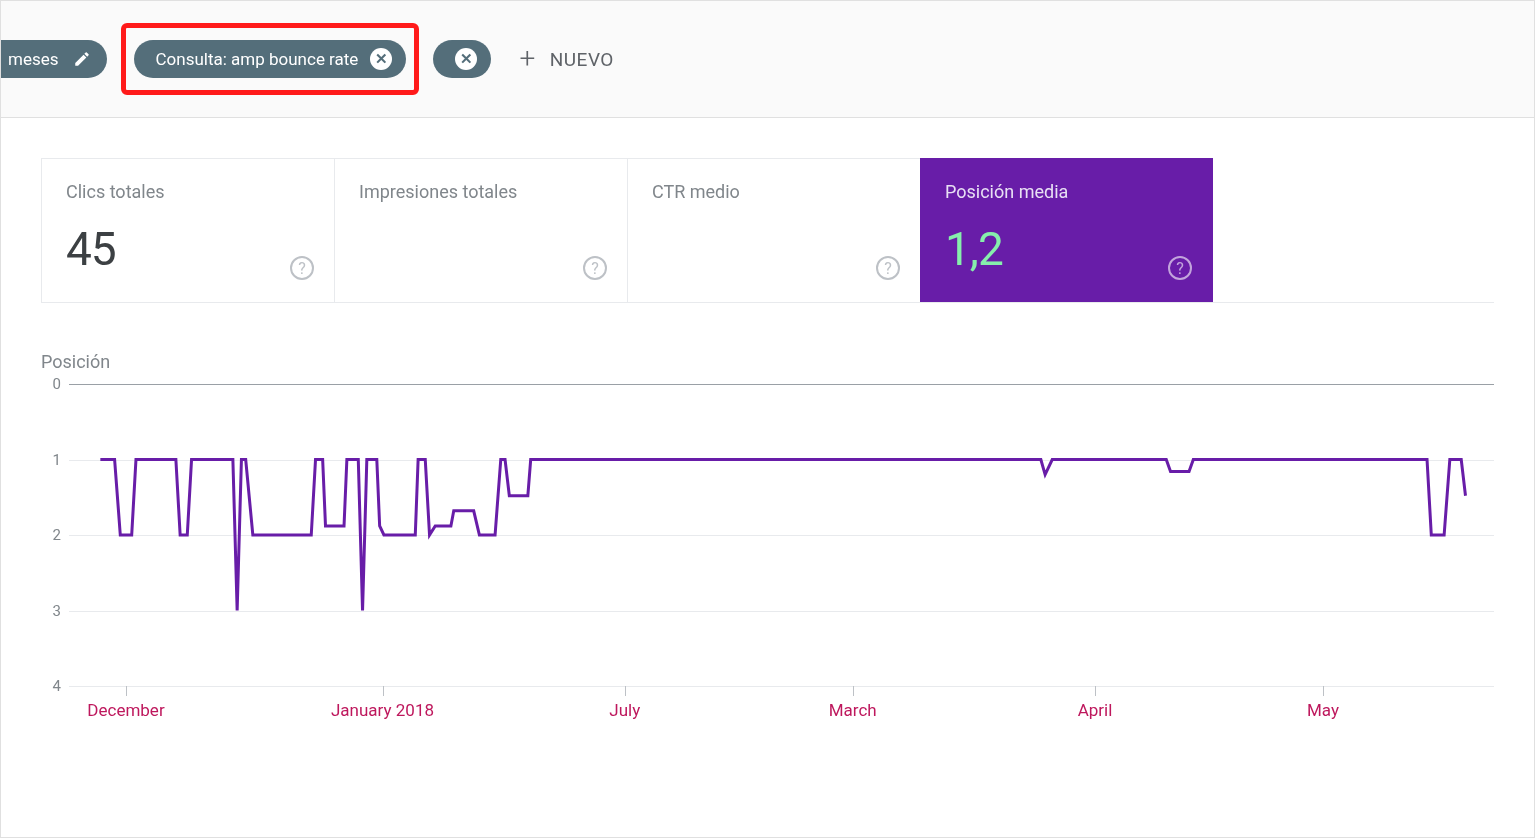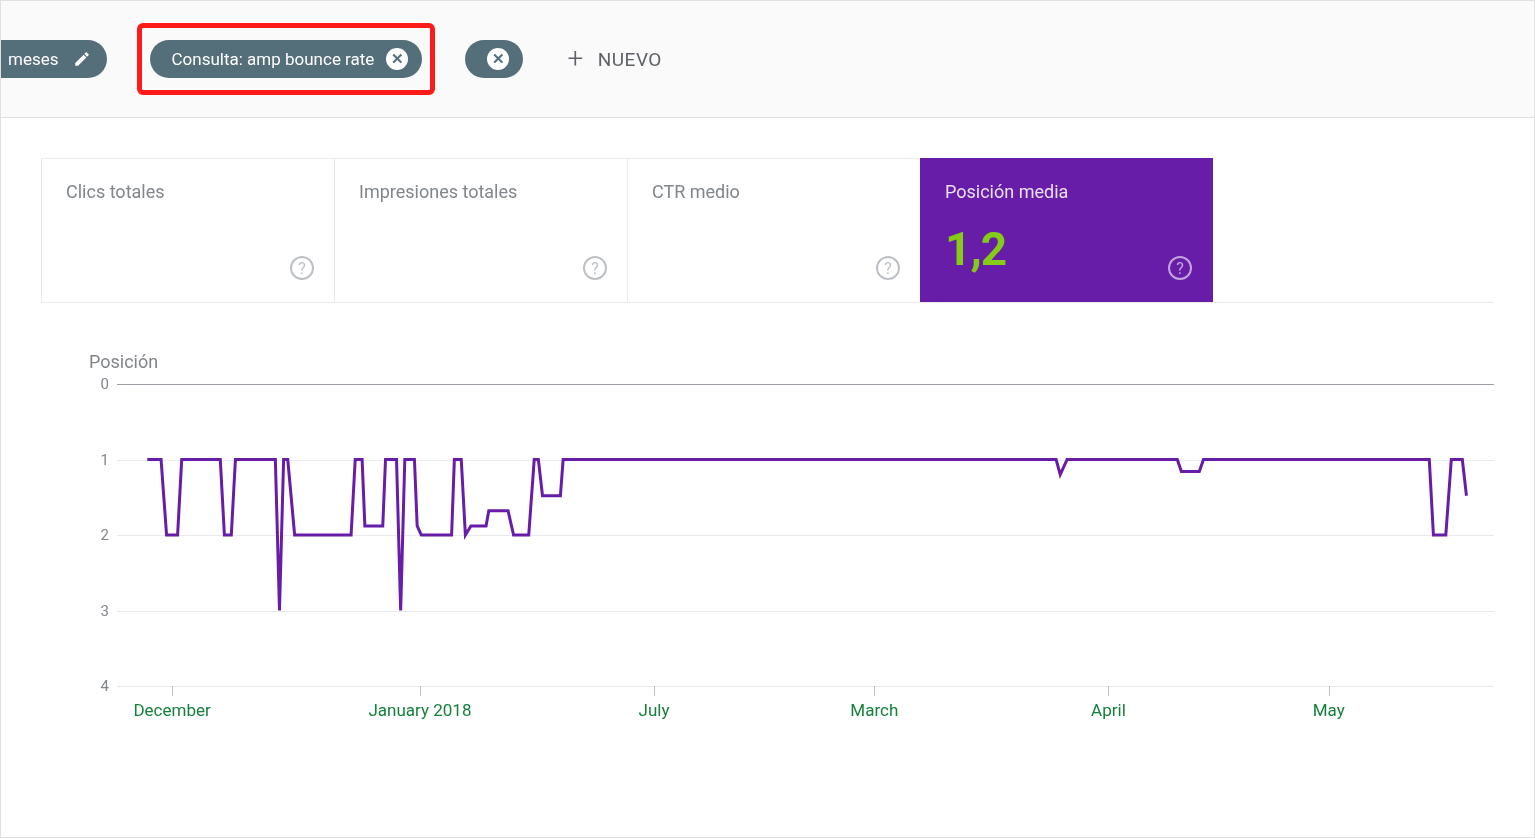--- a/index.html
+++ b/index.html
@@ -16,21 +16,21 @@
     border: 1px solid #e0e0e0;
     box-shadow: 0 2px 6px rgba(0,0,0,0.15);
     overflow: hidden;
     display: flex;
     flex-direction: column;
     position: relative;
   }
   .filter-bar {
     display: flex;
     align-items: center;
-    gap: 30px;
+    gap: 14px;
     padding: 22px 0 22px 0;
     background: #fafafa;
     border-bottom: 1px solid #e0e0e0;
   }
   .chip {
     display: inline-flex;
     align-items: center;
     background: #546e7a;
     color: #fff;
     border-radius: 999px;
@@ -91,36 +91,36 @@
   }
   .metric:last-child { border-right: 1px solid #e8eaed; }
   .metric.active {
     background: #681da8;
     color: #fff;
     border-color: #681da8;
   }
   .metric-label { font-size: 18px; color: #80868b; margin-bottom: 20px; }
   .metric.active .metric-label { color: #e8e0f4; }
   .metric-value { font-size: 46px; color: #3c4043; letter-spacing: -1px; }
-  .metric.active .metric-value { color: #84cc16; font-weight: bold; }
+  .metric.active .metric-value { color: #86efac; }
   .help {
     position: absolute;
     right: 20px;
     bottom: 22px;
     width: 24px; height: 24px;
     border: 2px solid #bdc1c6;
     border-radius: 50%;
     display: flex;
     align-items: center;
     justify-content: center;
     font-size: 16px;
     color: #bdc1c6;
   }
   .metric.active .help { border-color: rgba(255,255,255,0.6); color: rgba(255,255,255,0.6); }
-  .chart-area { flex: 1; padding-top: 48px; margin-left: 48px; }
+  .chart-area { flex: 1; padding-top: 48px; }
   .chart-title { font-size: 18px; color: #80868b; margin-bottom: 12px; }
   .chart-grid {
     position: relative;
     height: 302px;
     margin-left: 28px;
   }
   .gridline {
     position: absolute;
     left: 0; right: 0;
     border-top: 1px solid #e8eaed;
@@ -149,21 +149,21 @@
   }
   .xlabels-row {
     margin-left: 28px;
     position: relative;
     height: 40px;
   }
   .xl {
     position: absolute;
     transform: translateX(-50%);
     font-size: 17px;
-    color: #15803d;
+    color: #be185d;
     white-space: nowrap;
     top: 14px;
   }
   .xtm {
     position: absolute;
     width: 1px;
     height: 10px;
     background: #bdc1c6;
     top:0;
   }
@@ -199,20 +199,21 @@
       <span>NUEVO</span>
     </div>
   </div>
 
   <div class="content">
 
     <div class="metrics">
 
     <div class="metric">
           <div class="metric-label">Clics totales</div>
+          <div class="metric-value">45</div>
           <div class="help">?</div>
         </div>
         <div class="metric">
           <div class="metric-label">Impresiones totales</div>
           <div class="help">?</div>
         </div>
         <div class="metric">
           <div class="metric-label">CTR medio</div>
           <div class="help">?</div>
         </div>

